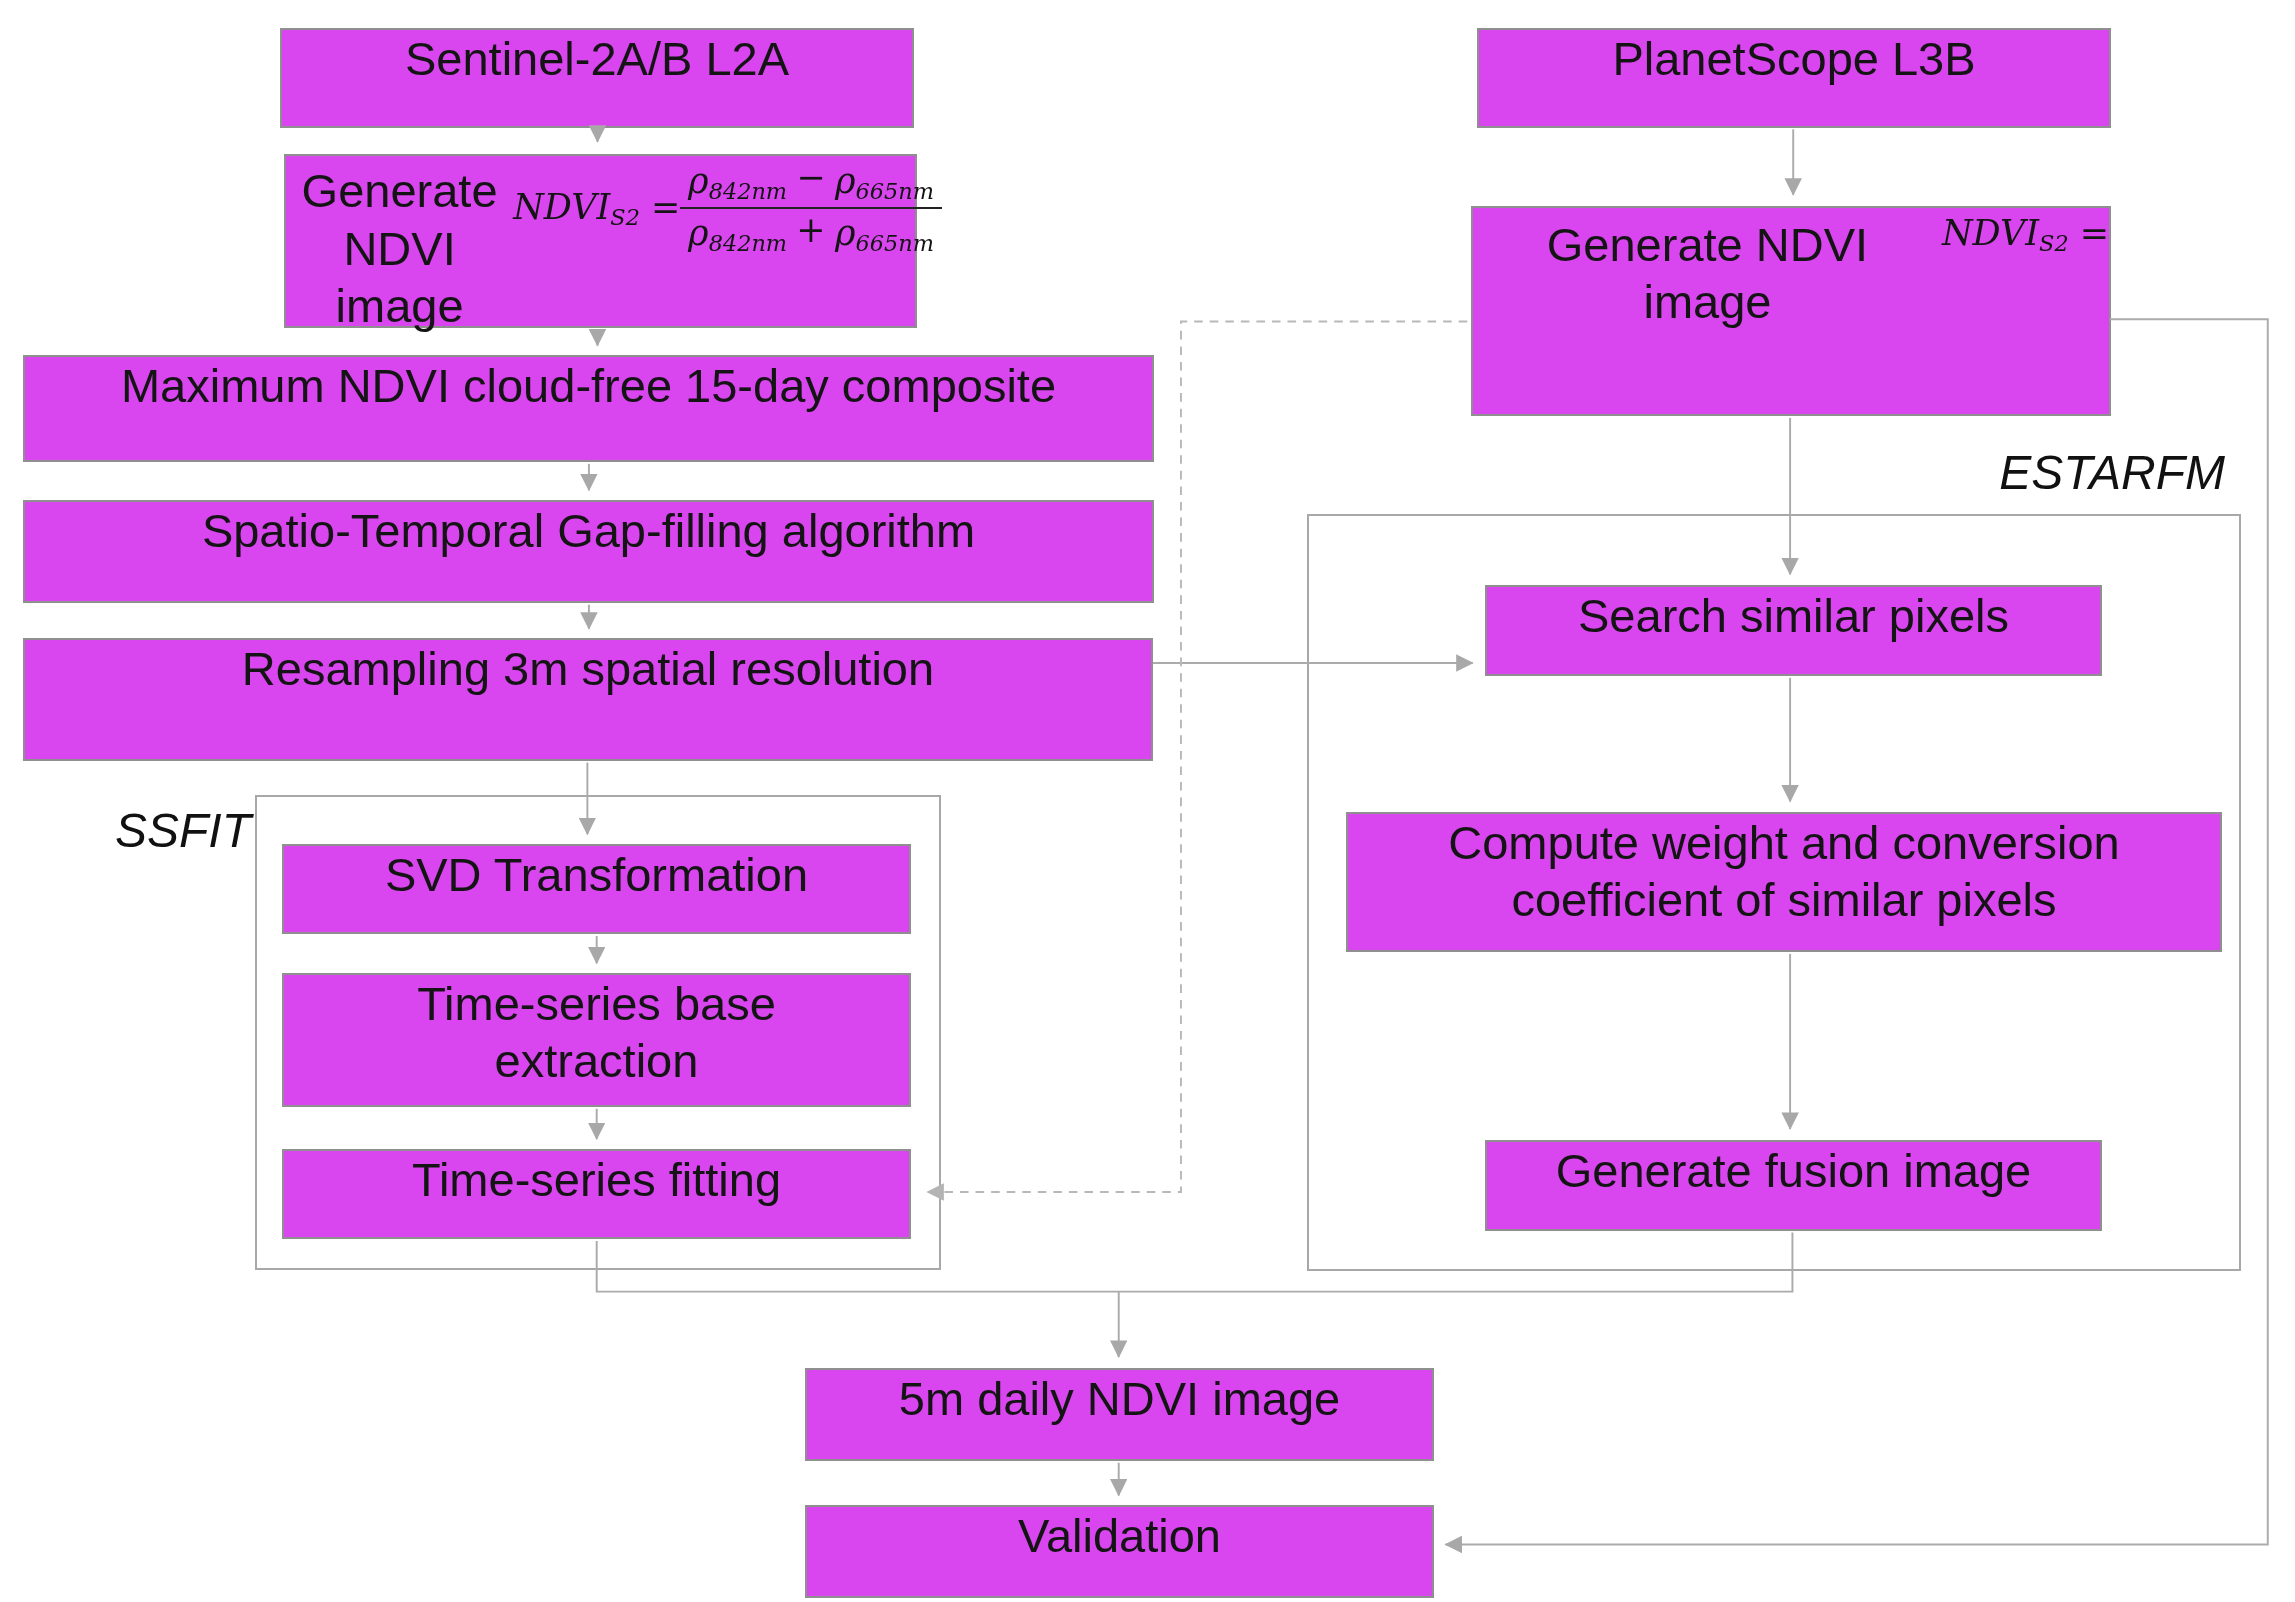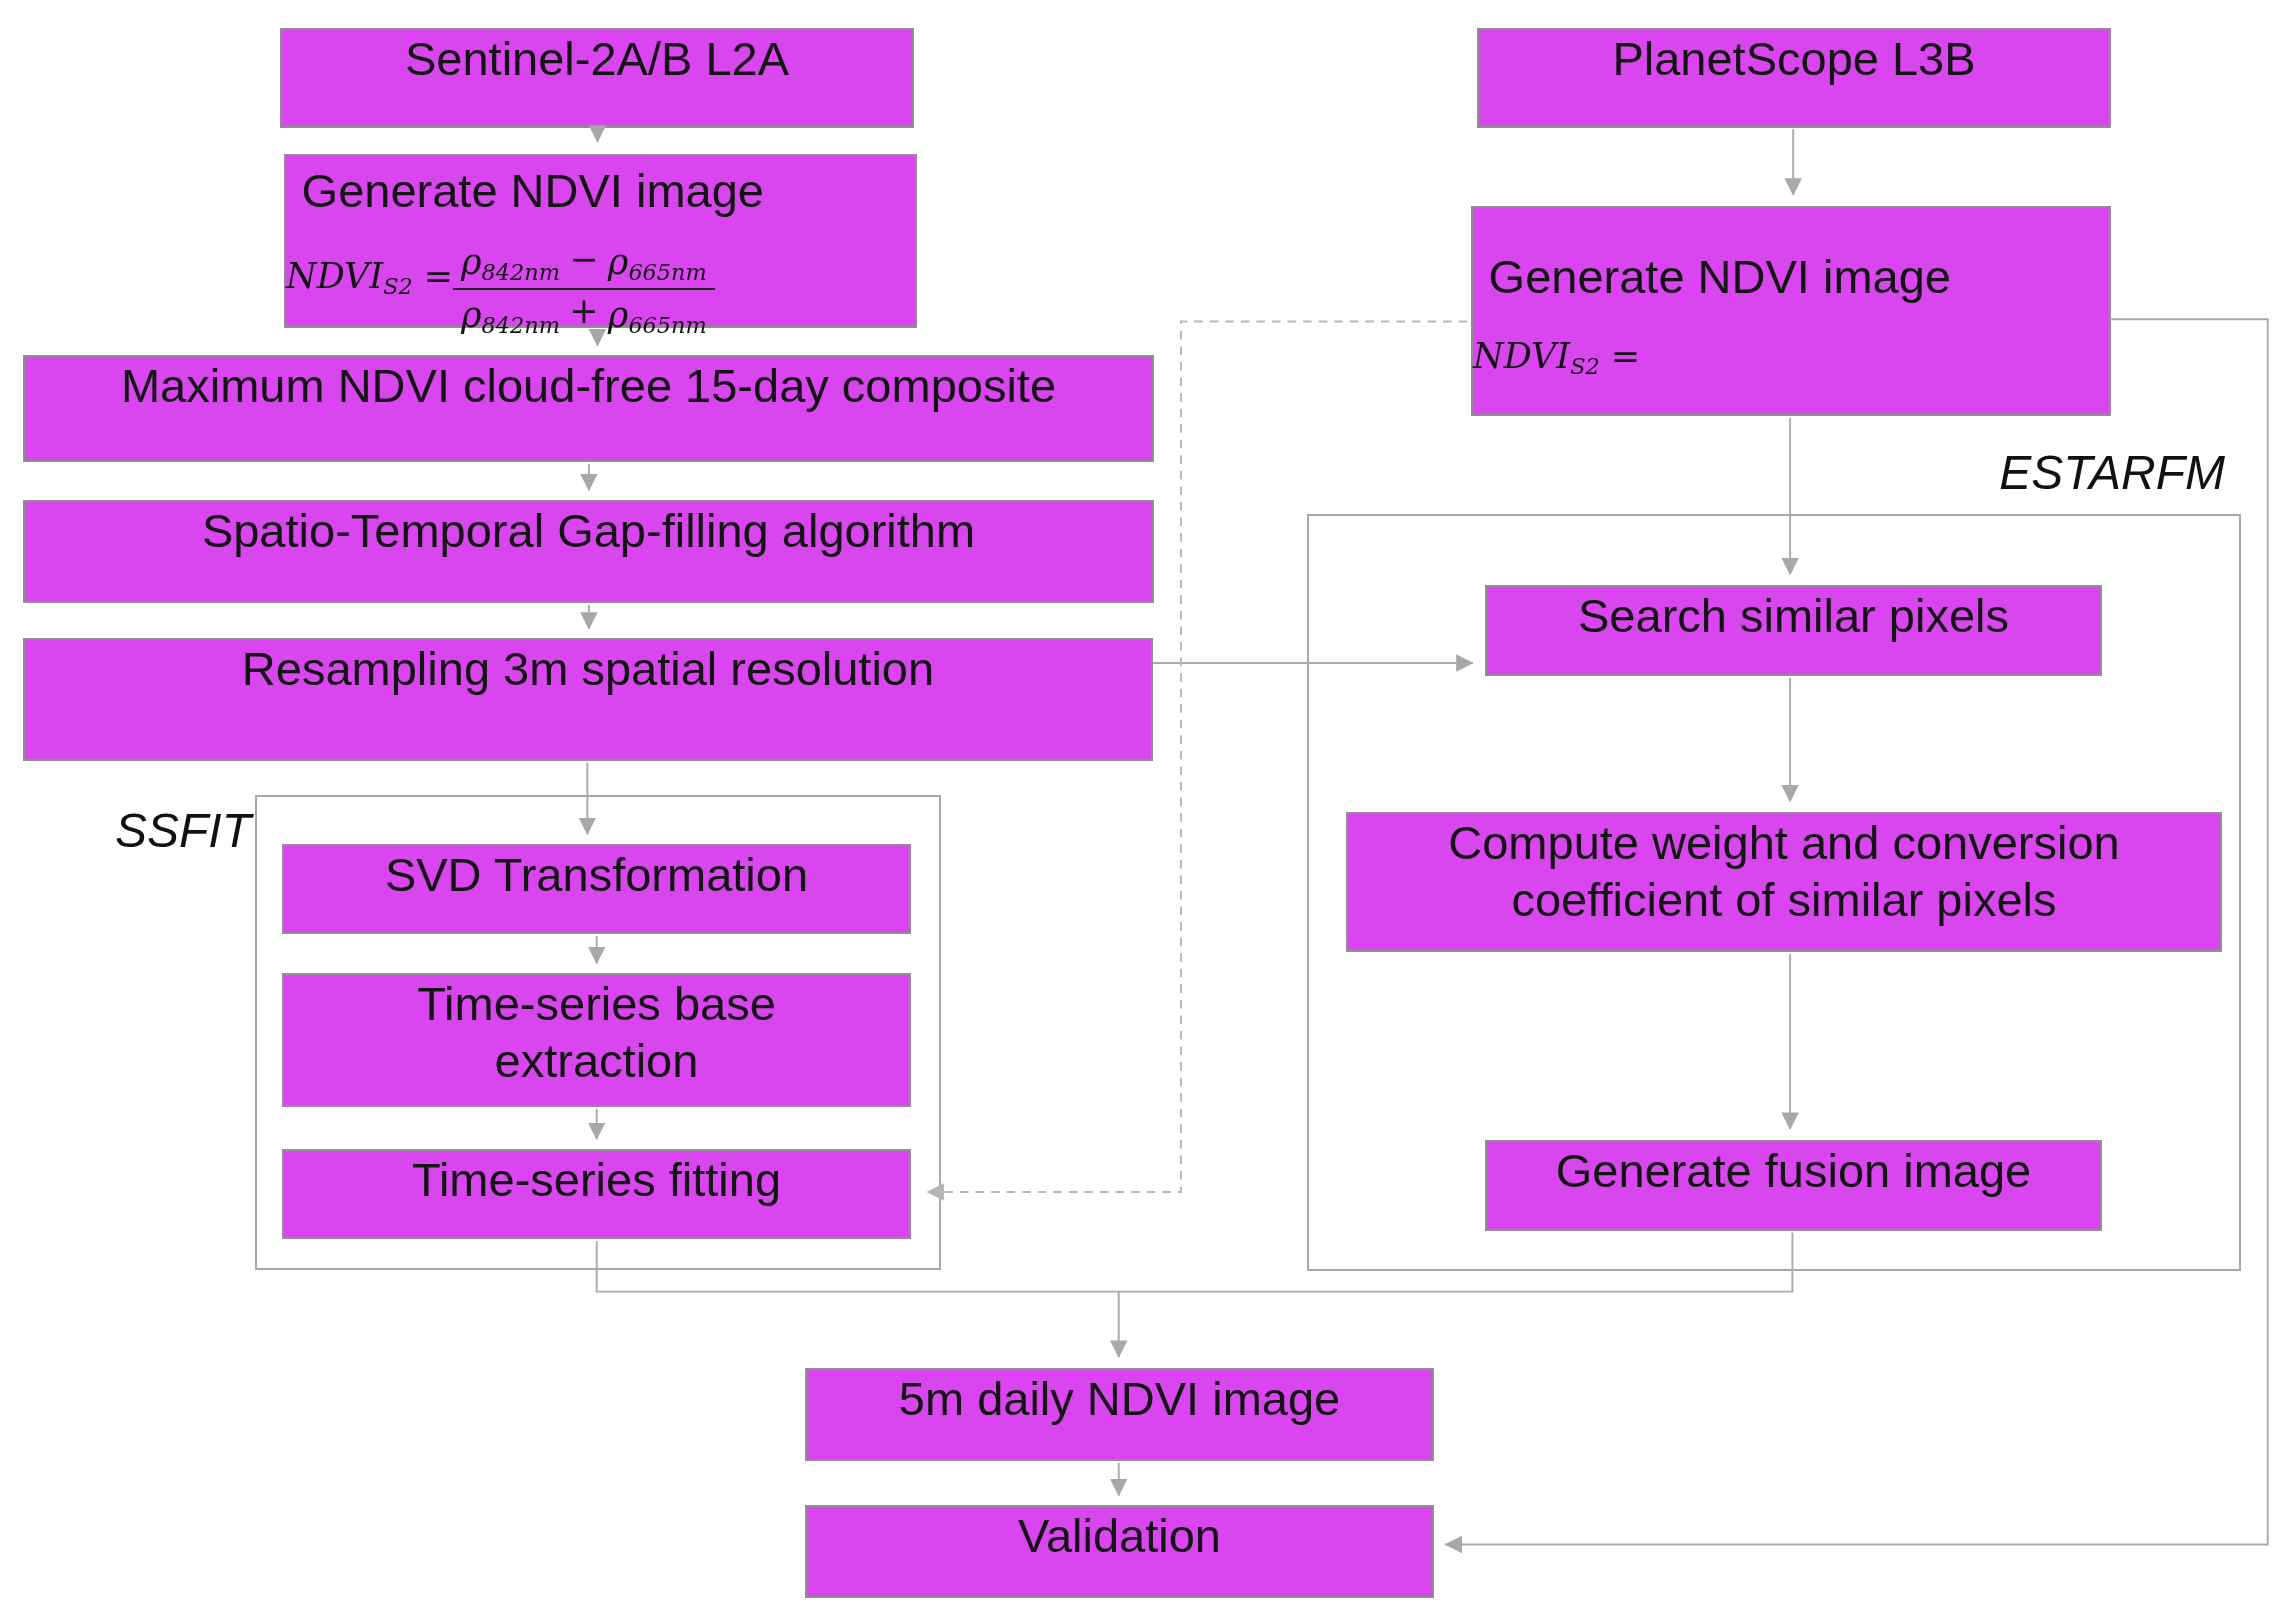--- a/index.html
+++ b/index.html
@@ -17,21 +17,21 @@
     background:#d946ef;
     border:2.3px solid #8f8f8f;
     display:flex;
     align-items:flex-start;
     justify-content:center;
     text-align:center;
     font-size:47px;
     line-height:1.22;
     z-index:2;
   }
-  .node.col{flex-direction:column;justify-content:space-evenly;}
+  .node.col{flex-direction:row;justify-content:space-evenly;}
   .container-box{
     position:absolute;
     box-sizing:border-box;
     background:transparent;
     border:2.3px solid #a8a8a8;
     z-index:1;
   }
   .group-label{
     position:absolute;
     font-size:48px;
@@ -53,21 +53,21 @@
     font-family:"DejaVu Serif", serif;
     font-style:italic;
     font-size:35px;
     line-height:1;
   }
   .fvar{font-style:italic;}
   .fsub{font-size:0.64em;font-style:italic;line-height:0;vertical-align:-0.28em;}
   .feq{font-style:normal;padding-left:11px;}
   .fop{font-style:normal;padding:0 9.3px;position:relative;top:-0.1em;}
   .frac{display:inline-flex;flex-direction:column;align-items:center;}
-  .fnum{padding:1.6px 7.8px 7.8px 7.8px;border-bottom:2.3px solid #222222;margin-top:24px;}
+  .fnum{padding:1.6px 7.8px 7.8px 7.8px;border-bottom:2.3px solid #222222;}
   .fden{padding:7.8px 7.8px 1.6px 7.8px;}
 </style>
 </head>
 <body>
 
 <div class="canvas">
 
   <div class="container-box" style="left:255px;top:795px;width:686px;height:475px"></div>
   <div class="container-box" style="left:1307px;top:514px;width:934px;height:757px"></div>
 

